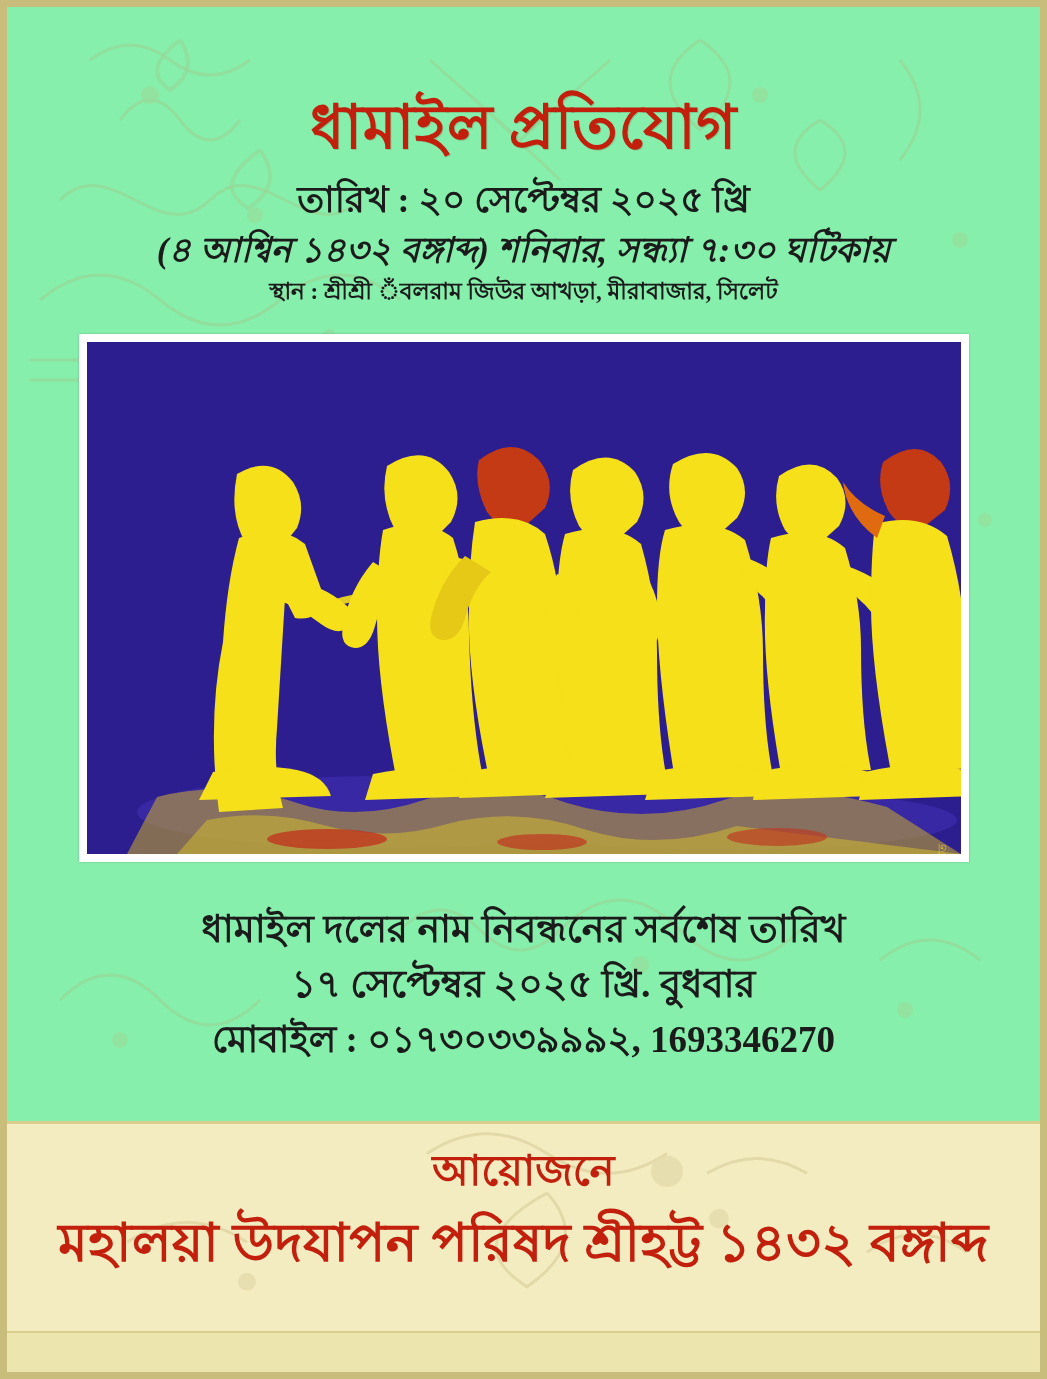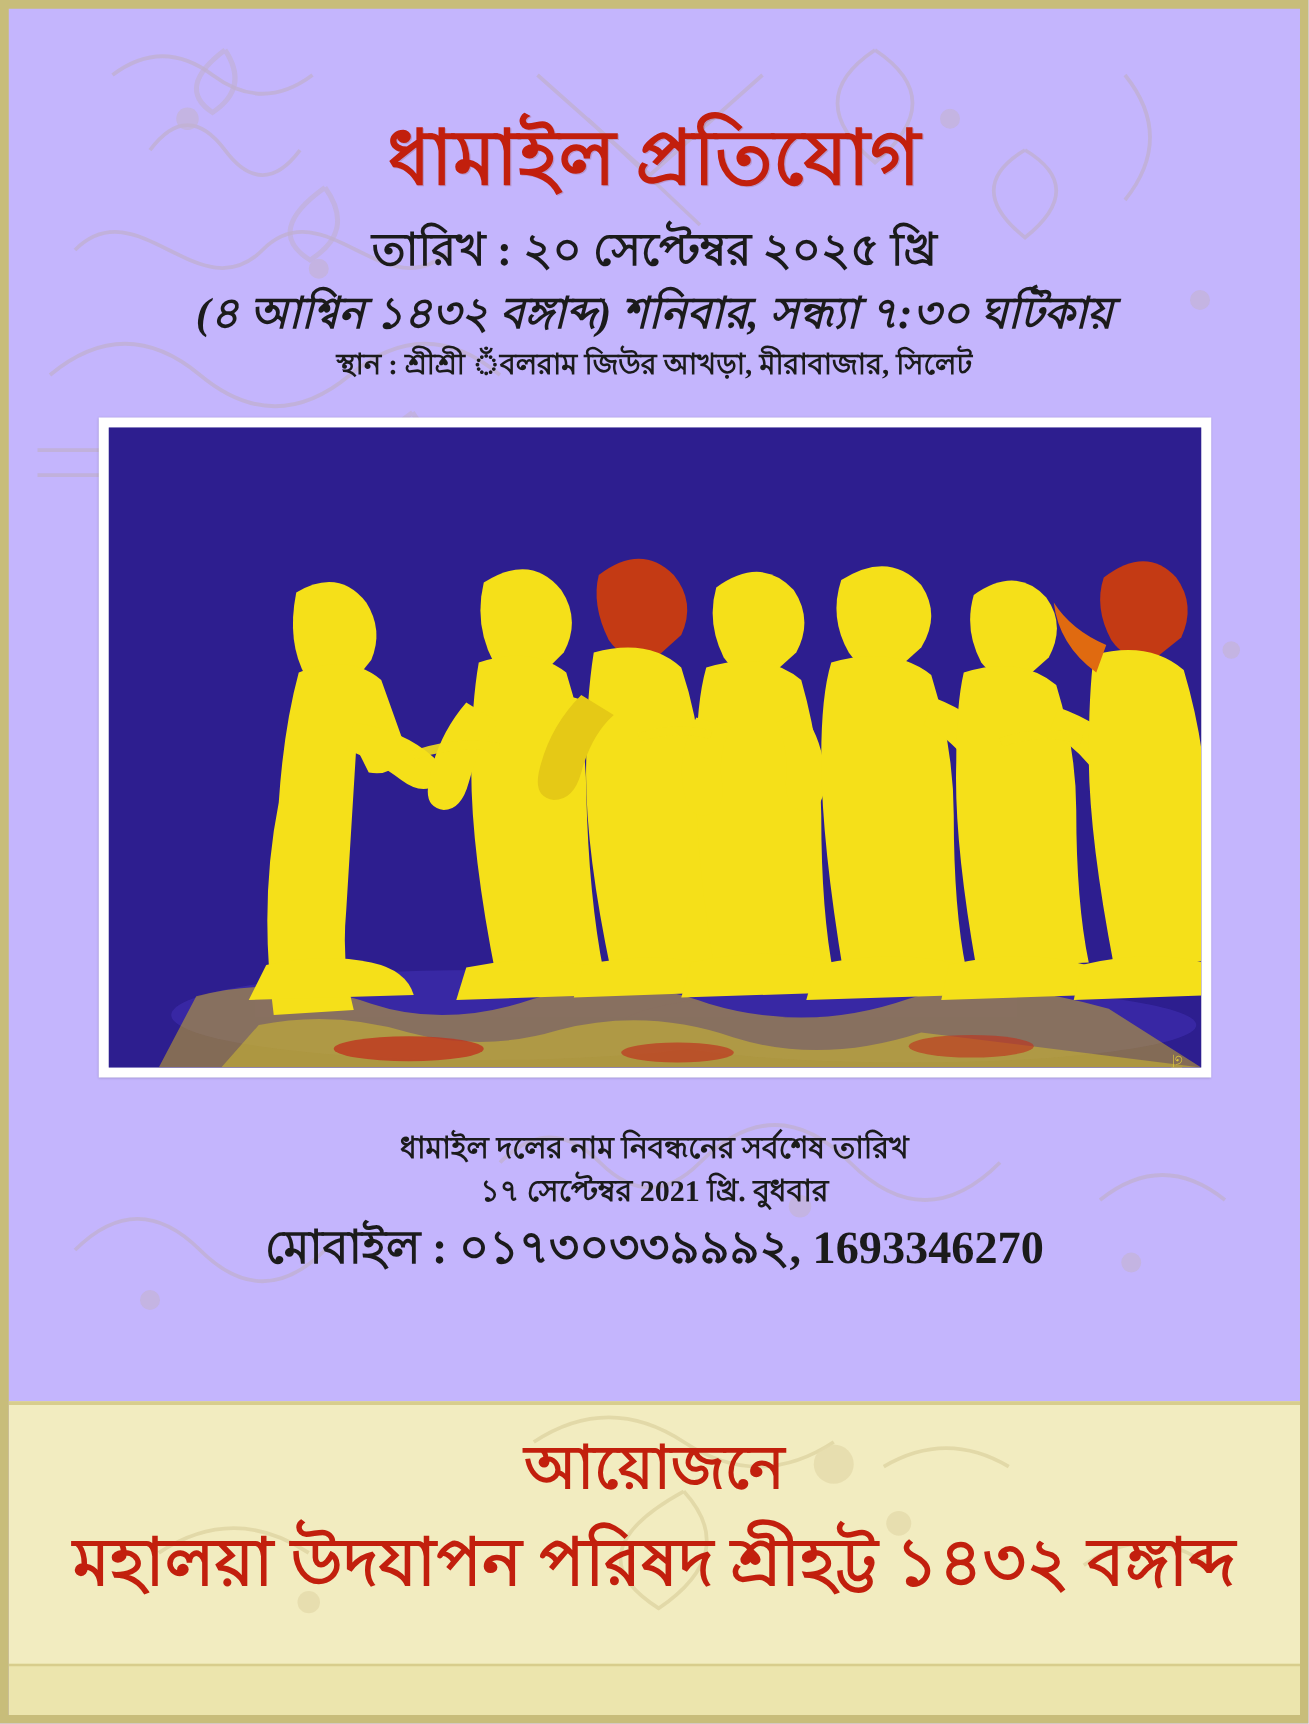--- a/index.html
+++ b/index.html
@@ -9,21 +9,21 @@
   }
   body {
     font-family: "Liberation Serif", "DejaVu Serif", serif;
   }
 
   .poster {
     position: relative;
     width: 1047px;
     height: 1379px;
     overflow: hidden;
-    background: #c4b5fd;
+    background: #86efac;
     box-sizing: border-box;
   }
 
   
   .poster-frame {
     position: absolute;
     left: 0; top: 0; right: 0; bottom: 0;
     border: 7px solid #c8bd7a;
     box-sizing: border-box;
     pointer-events: none;
@@ -108,21 +108,21 @@
   }
 
   
   .mid-block {
     text-align: center;
     padding: 40px 30px 0 30px;
   }
   .mid-line {
     color: #1b1b1b;
     font-weight: bold;
-    font-size: 24px;
+    font-size: 38px;
     line-height: 1.45;
     margin: 0;
   }
   .mid-line.m3 { font-size: 37px; }
 
   
   .footer-band {
     position: absolute;
     left: 7px;
     right: 7px;
@@ -138,21 +138,21 @@
   .footer-band .bg-motifs-footer {
     position: absolute;
     left: 0; top: 0; width: 100%; height: 100%;
     opacity: 0.32;
     pointer-events: none;
   }
   .org-label {
     position: relative;
     color: #c21f0d;
     font-weight: bold;
-    font-size: 48px;
+    font-size: 42px;
     line-height: 1.2;
     margin: 0 0 6px 0;
   }
   .org-name {
     position: relative;
     color: #c21f0d;
     font-weight: bold;
     font-size: 53px;
     line-height: 1.2;
     margin: 16px;
@@ -295,21 +295,21 @@
             <path d="M424,248 q30,-10 58,-2"></path>
             <path d="M714,252 q34,-12 64,-2"></path>
           </g>
         </svg>
         <div class="photo-credit">ছবি : সংগৃহীত</div>
       </div>
     </div>
 
     <div class="mid-block">
       <p class="mid-line m1">ধামাইল দলের নাম নিবন্ধনের সর্বশেষ তারিখ</p>
-      <p class="mid-line m2">১৭ সেপ্টেম্বর 2021 খ্রি. বুধবার</p>
+      <p class="mid-line m2">১৭ সেপ্টেম্বর ২০২৫ খ্রি. বুধবার</p>
       <p class="mid-line m3">মোবাইল : ০১৭৩০৩৩৯৯৯২, 1693346270</p>
     </div>
 
     <div class="footer-band">
       <svg class="bg-motifs-footer" viewBox="0 0 1033 212" preserveAspectRatio="none">
         <g stroke="#c3b277" fill="none" stroke-width="3">
           <path d="M420,30 q60,-40 120,0 q60,40 120,0"></path>
           <path d="M540,70 q45,50 -20,95 q-70,-45 20,-95"></path>
           <path d="M700,50 q50,-30 100,0"></path>
           <path d="M120,120 q60,-40 120,0"></path>

